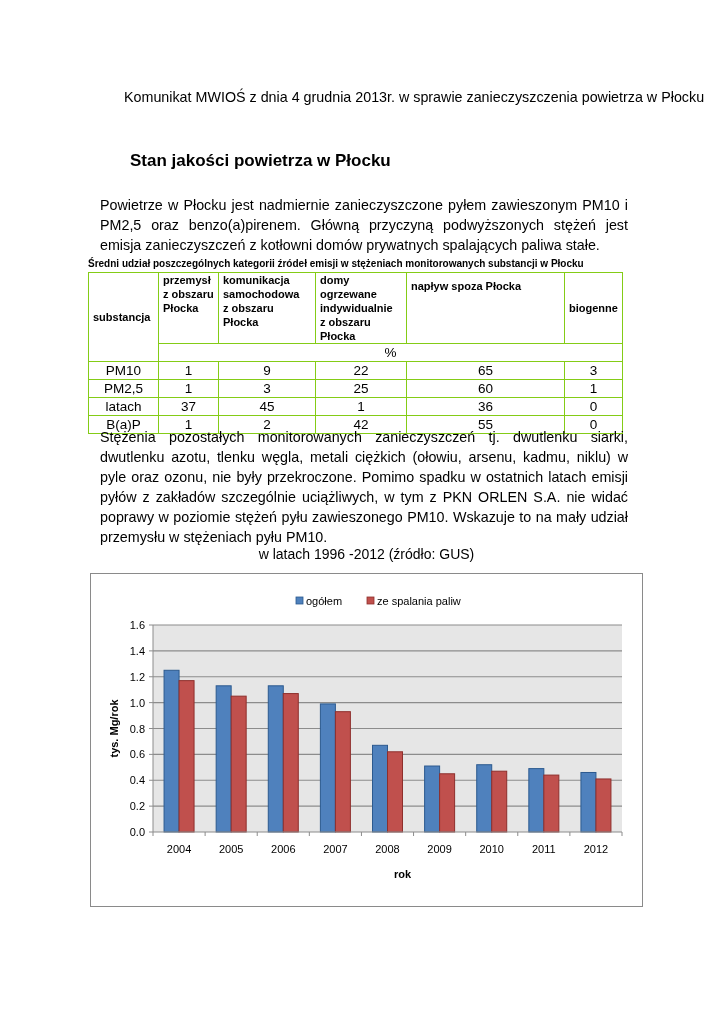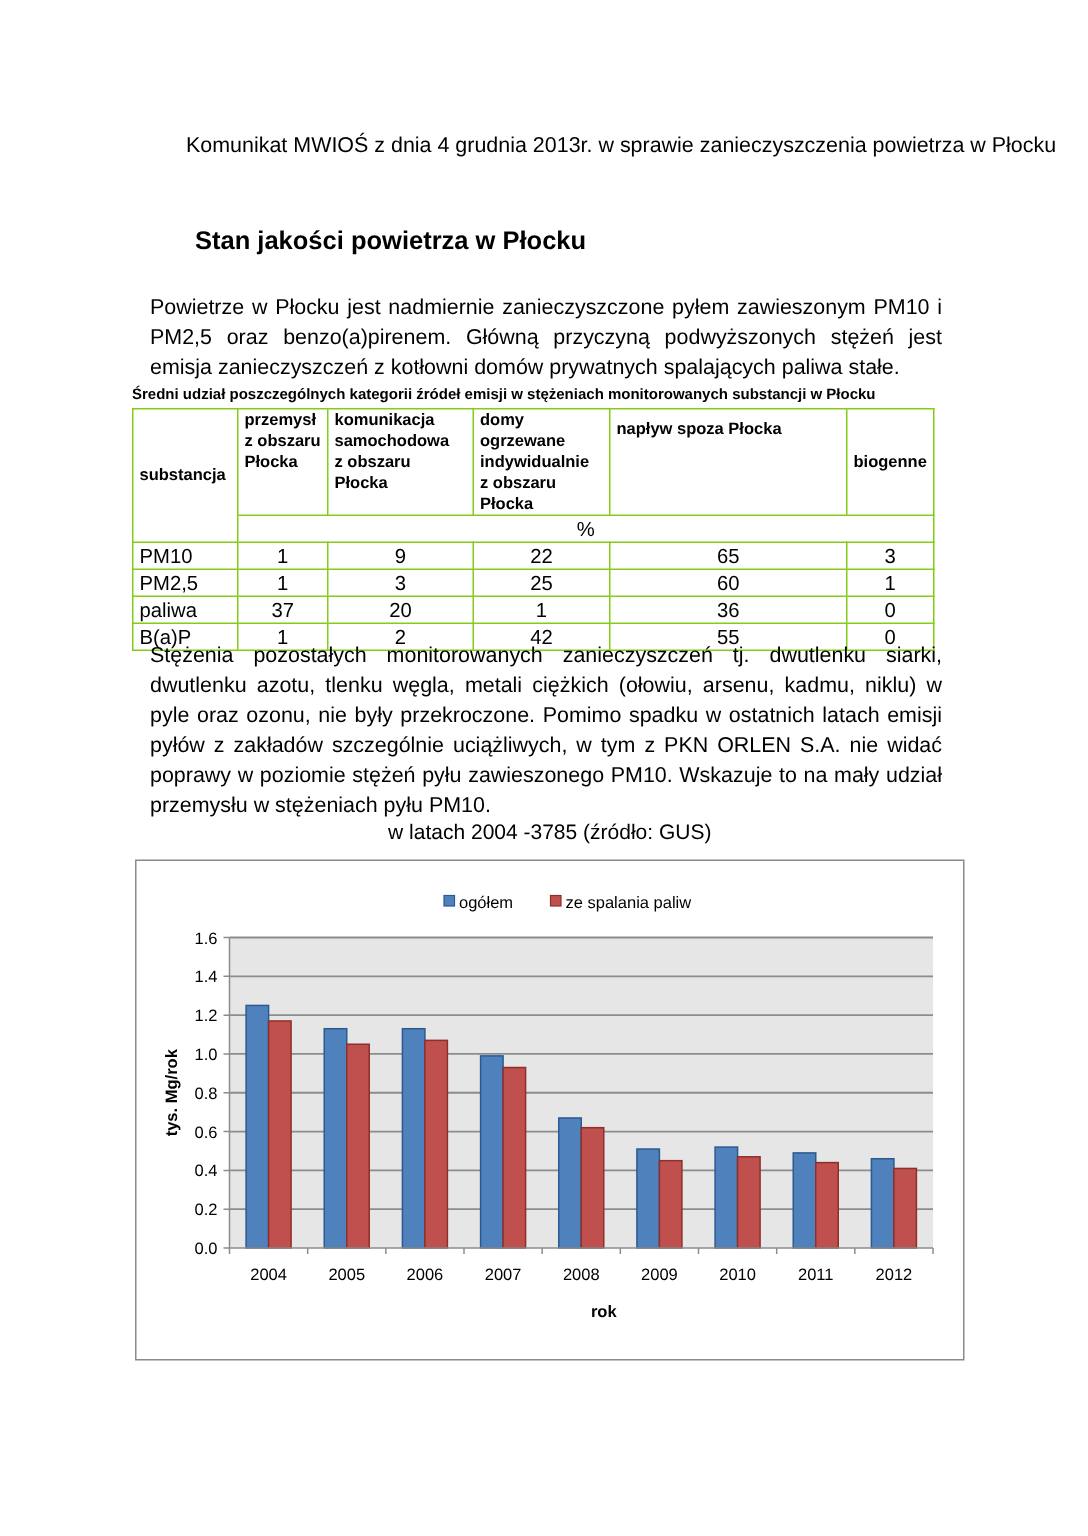--- a/index.html
+++ b/index.html
@@ -10,21 +10,21 @@
   .para { left:88px; width:552px; font-size:14.3px; line-height:20px; text-align:justify; }
   .para p { margin:12px; text-align:justify; text-align-last:left; }
   .para1 { top:183px; }
   .para2 { top:415px; }
   .table-caption { left:88px; top:258px; font-size:10px; font-weight:bold; white-space:nowrap; }
   table.data { position:absolute; left:88px; top:272px; border-collapse:collapse; font-size:12px; }
   table.data td, table.data th { border:1px solid #84cc16; padding:0 4px; }
   table.data th { font-weight:bold; font-size:11px; text-align:left; vertical-align:top; line-height:14px; height:44px; }
   table.data th.mid { vertical-align:middle; }
   table.data td { height:17px; line-height:17px; font-size:13.5px; text-align:center; }
-  table.data td.first { text-align:left; }
+  table.data td.first { text-align:center; }
   .unit-row td { height:20px; font-size:13px; }
   .chart-title { left:90px; width:553px; top:545px; font-size:14px; line-height:18px; text-align:center; }
   .chart-frame { left:90px; top:573px; width:553px; height:334px; border:1px solid #8a8a8a; box-sizing:border-box; background:#fff; }
   svg text { font-family:"Liberation Sans", sans-serif; }
 </style>
 </head>
 <body>
 
 <div class="abs header-line">Komunikat MWIOŚ z dnia 4 grudnia 2013r. w sprawie zanieczyszczenia powietrza w Płocku</div>
 <div class="abs section-title">Stan jakości powietrza w Płocku</div>
@@ -78,44 +78,44 @@
   </tr>
   <tr>
     <td class="first">PM2,5</td>
     <td>1</td>
     <td>3</td>
     <td>25</td>
     <td>60</td>
     <td>1</td>
   </tr>
   <tr>
-    <td class="first">paliwa</td>
+    <td class="first">latach</td>
     <td>37</td>
-    <td>20</td>
+    <td>45</td>
     <td>1</td>
     <td>36</td>
     <td>0</td>
   </tr>
   <tr>
     <td class="first">B(a)P</td>
     <td>1</td>
     <td>2</td>
     <td>42</td>
     <td>55</td>
     <td>0</td>
   </tr>
 </tbody>
   </table>
 
 <div class="abs para para2">
   <p>Stężenia pozostałych monitorowanych zanieczyszczeń tj. dwutlenku siarki, dwutlenku azotu, tlenku węgla, metali ciężkich (ołowiu, arsenu, kadmu, niklu) w pyle oraz ozonu, nie były przekroczone. Pomimo spadku w ostatnich latach emisji pyłów z zakładów szczególnie uciążliwych, w tym z PKN ORLEN S.A. nie widać poprawy w poziomie stężeń pyłu zawieszonego PM10. Wskazuje to na mały udział przemysłu w stężeniach pyłu PM10.</p>
 </div>
 
 <div class="abs chart-title">
-  <div>w latach 2004 -3785 (źródło: GUS)</div>
+  <div>w latach 1996 -2012 (źródło: GUS)</div>
 </div>
 
 <div class="abs chart-frame">
   <svg id="chart" width="553" height="334" xmlns="http://www.w3.org/2000/svg">
     <g id="plot-bg">
         <rect x="62" y="51" width="469" height="207" fill="#e6e6e6"></rect>
       </g>
     <g id="grid">
         <line x1="62" x2="531" y1="232.125" y2="232.125" stroke="#8c8c8c" stroke-width="1.2"></line>
         <line x1="62" x2="531" y1="206.25" y2="206.25" stroke="#8c8c8c" stroke-width="1.2"></line>

